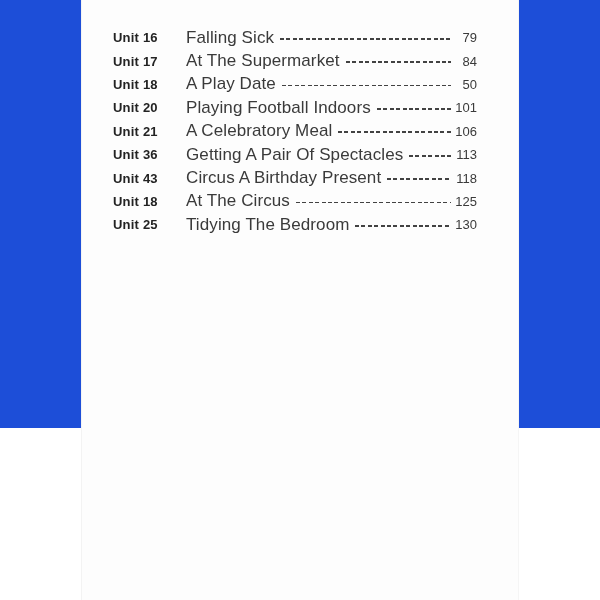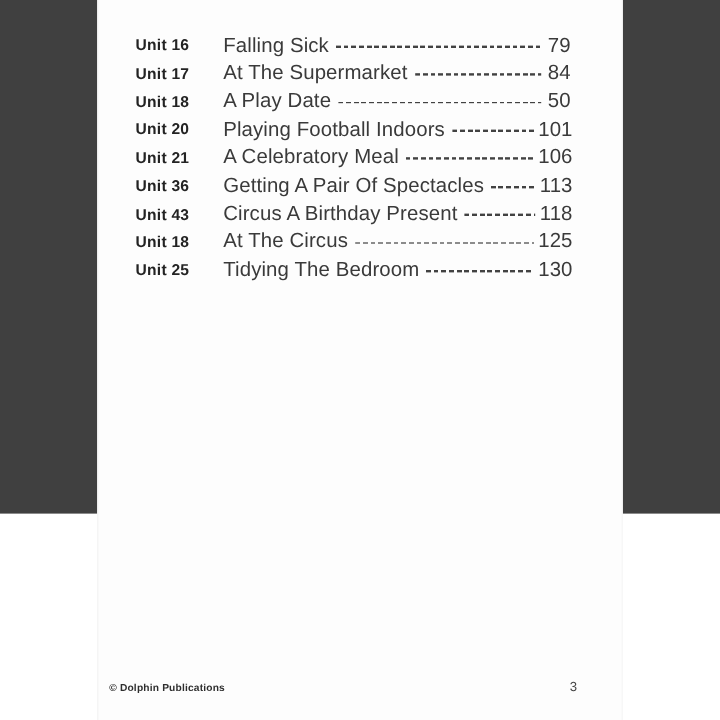--- a/index.html
+++ b/index.html
@@ -8,21 +8,21 @@
     width: 600px;
     height: 600px;
     background: #ffffff;
     font-family: "Liberation Sans", "DejaVu Sans", sans-serif;
     overflow: hidden;
   }
   .canvas {
     position: relative;
     width: 600px;
     height: 428px;
-    background: #404040;
+    background: #1d4ed8;
   }
   
   .page {
     position: absolute;
     left: 81px;
     top: 0;
     width: 438px;
     height: 600px;
     background: #fdfdfd;
     border-left: 1px solid #f3f3f3;
@@ -62,22 +62,22 @@
     transform: translateY(1px);
     background: repeating-linear-gradient(
       to right,
       #424242 0px, #424242 4px,
       transparent 4px, transparent 6.4px
     );
   }
   .pagenum {
     flex: 0 0 auto;
     min-width: 22px;
-    text-align: center;
-    font-size: 17px;
+    text-align: right;
+    font-size: 13px;
     color: #3a3a3a;
   }
   .footer {
     position: absolute;
     top: 567px;
     left: 9px;
     right: 37px;
     display: flex;
     justify-content: space-between;
     align-items: baseline;
@@ -160,19 +160,15 @@
 
       <div class="toc-row">
         <span class="unit">Unit 25</span>
         <span class="title">Tidying The Bedroom</span>
         <span class="leader"></span>
         <span class="pagenum">130</span>
       </div>
 
     </div>
 
-    <div class="footer">
-      <span class="copyright">© Dolphin Publications</span>
-      <span class="folio">3</span>
-    </div>
 
   </div>
 </div>
 
 </body></html>

